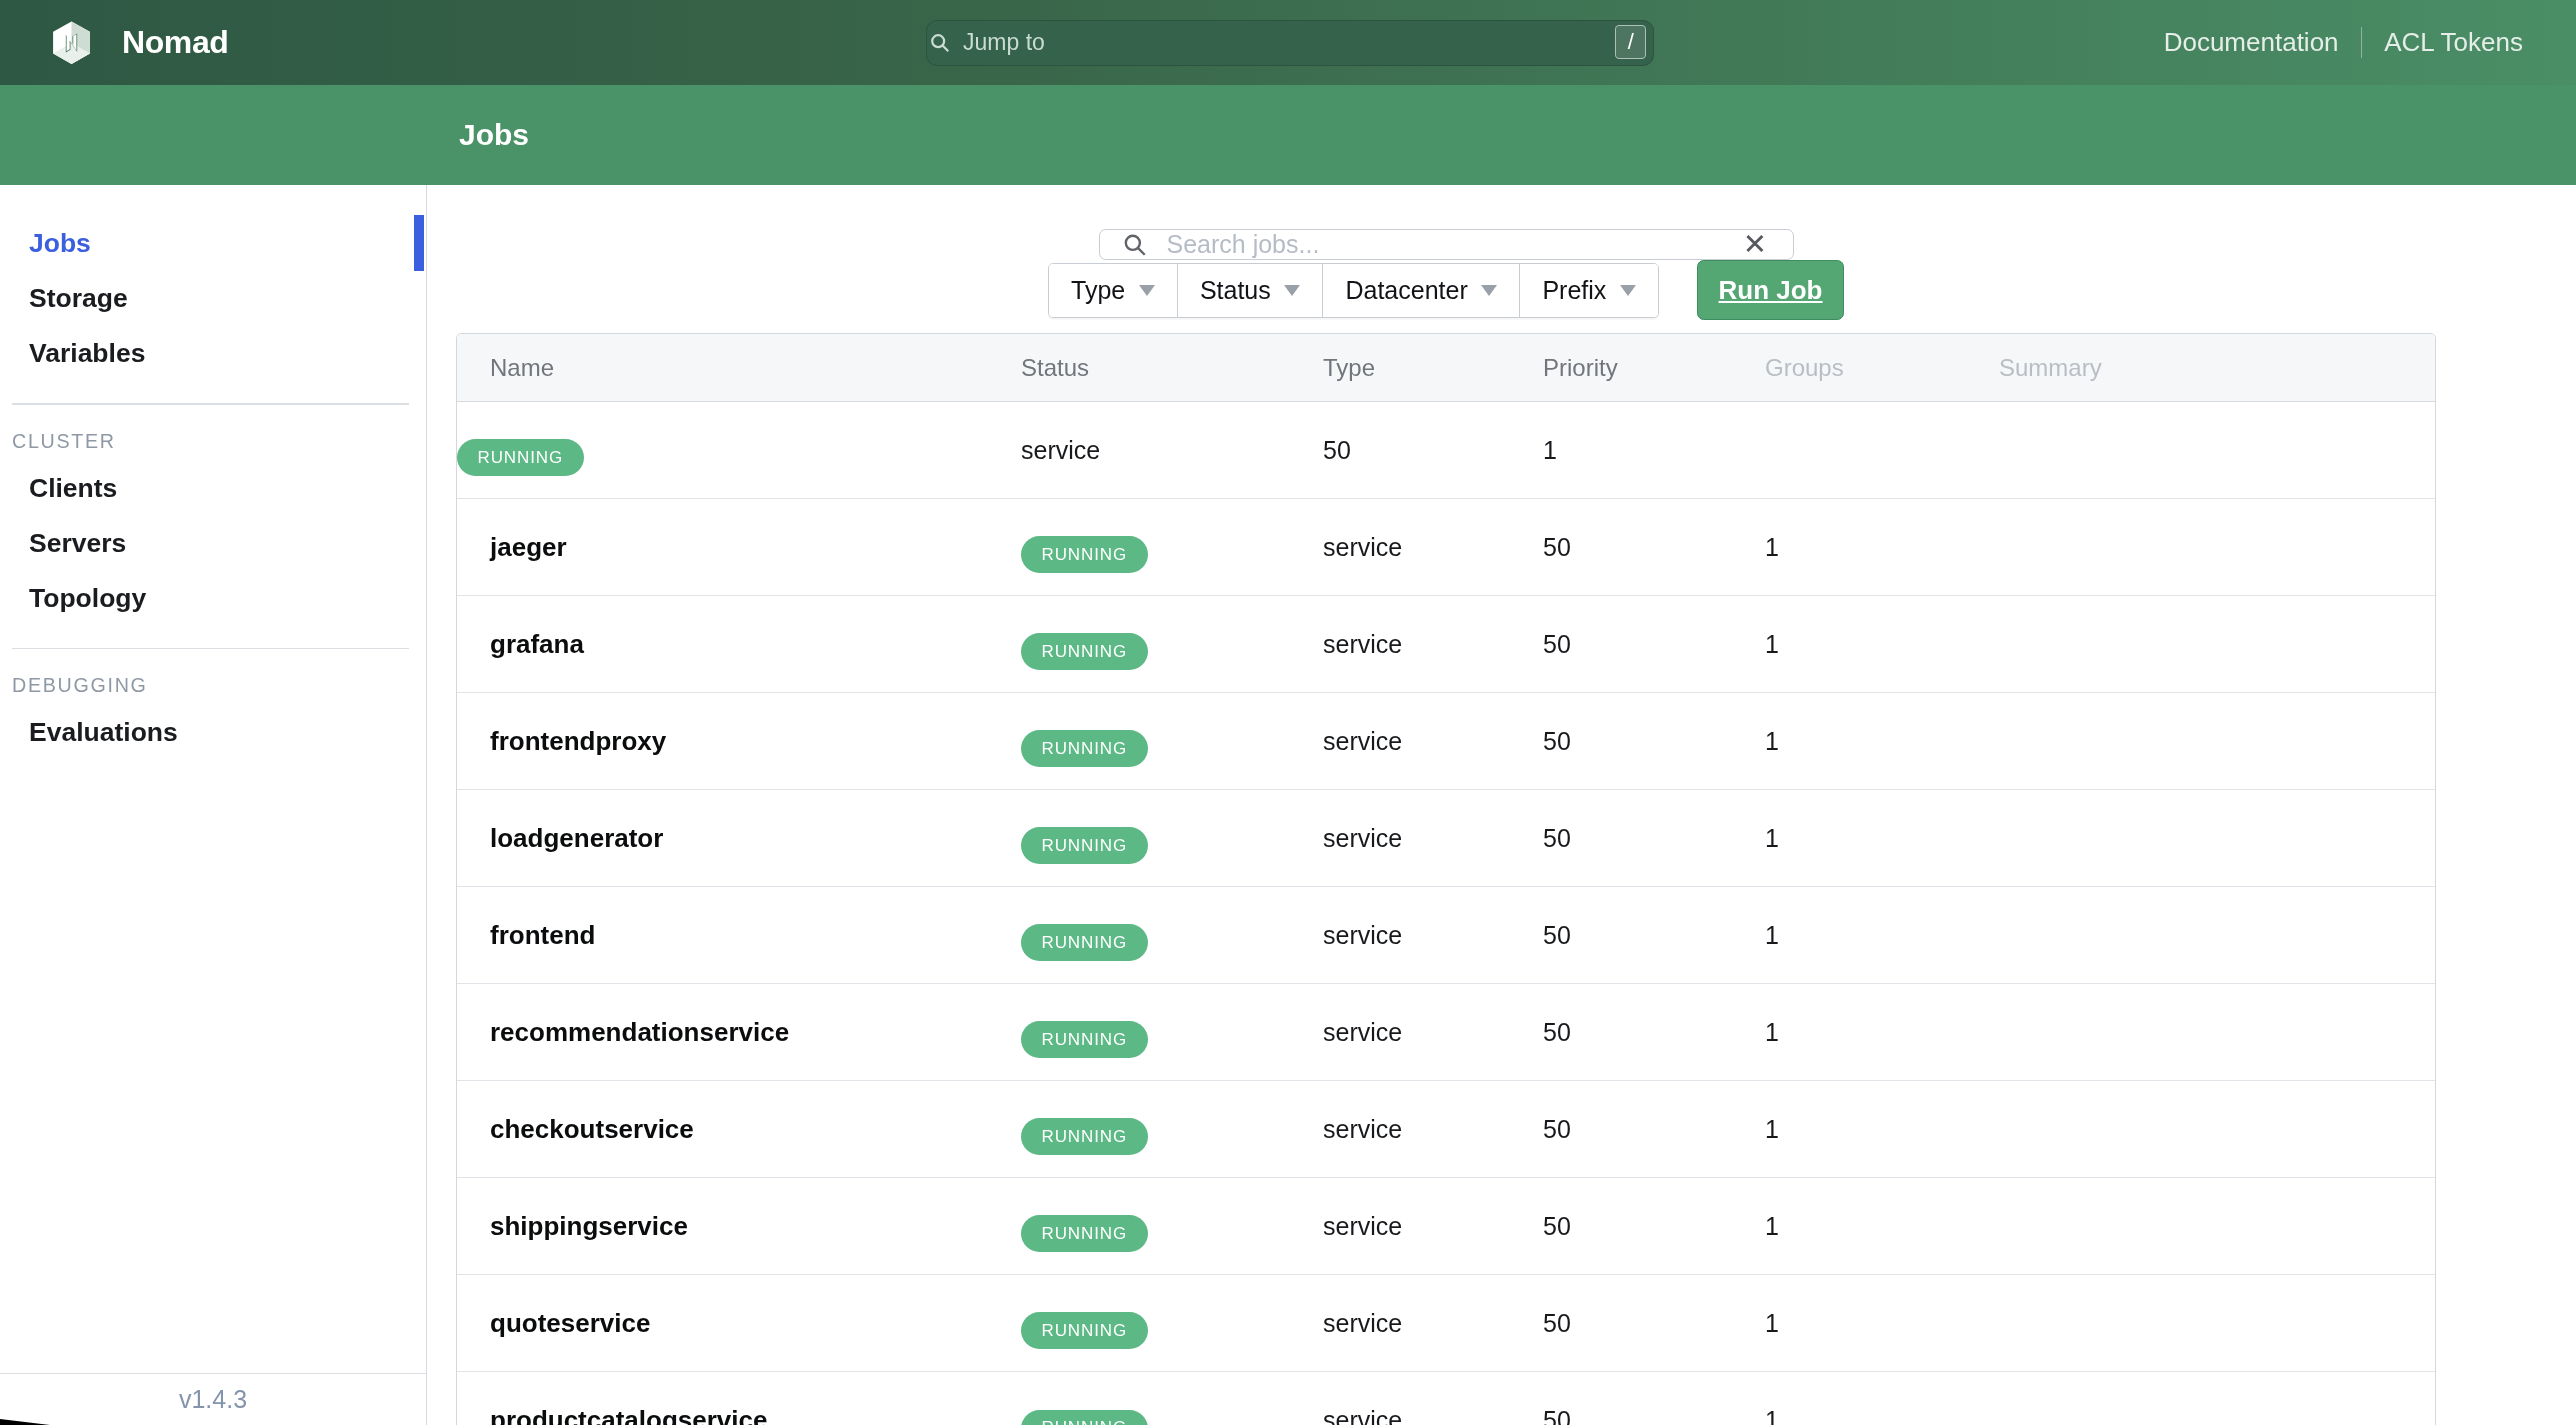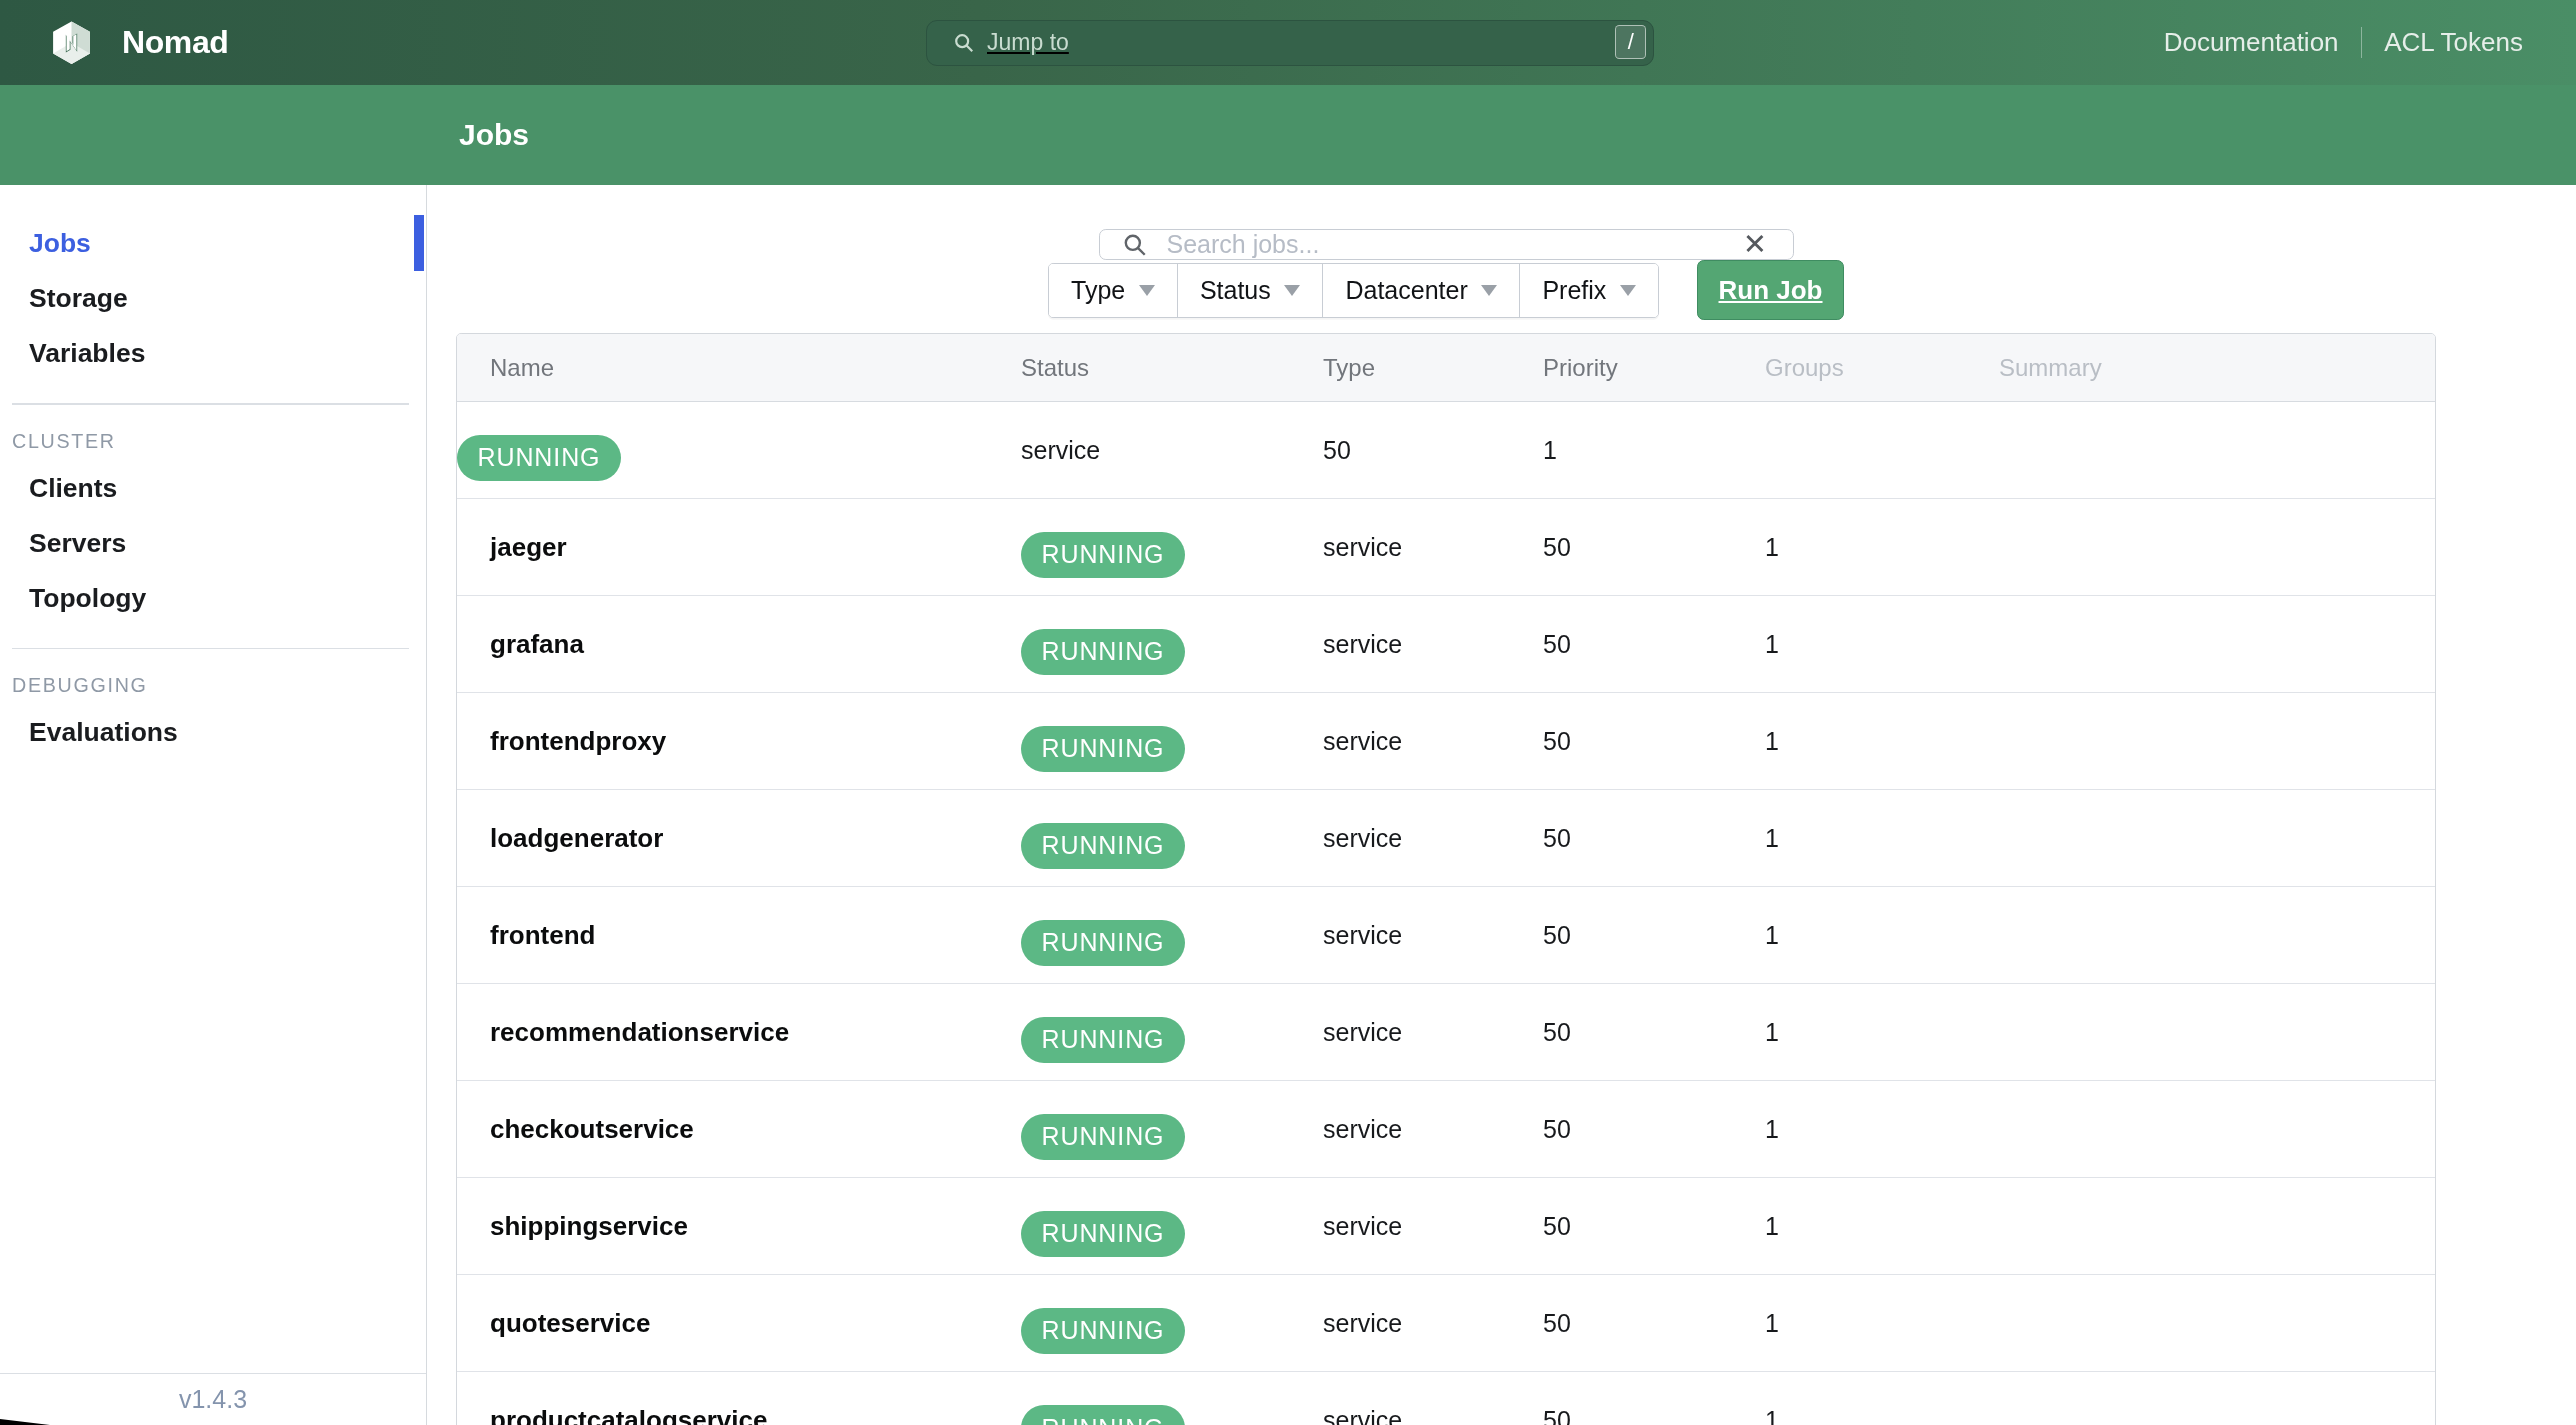--- a/index.html
+++ b/index.html
@@ -8,21 +8,21 @@
 
   
   .topbar { position:relative; height:85px;
             background:linear-gradient(90deg,#2e5843 0%, #396549 38%, #4a8e66 100%); }
   .brand { position:absolute; left:50px; top:0; height:85px; display:flex; align-items:center; gap:29px; cursor:pointer; }
   .brand-logo { width:43px; height:46px; display:block; }
   .brand-name { color:#ffffff; font-size:32px; font-weight:bold; letter-spacing:-0.4px; }
 
   .jumpbox { position:absolute; left:926px; top:19.7px; width:728px; height:46px;
              background:#35624a; border:1.7px solid #2c5340; border-radius:11px;
-             display:flex; align-items:center; padding:0 26px; cursor:text;text-decoration:underline; }
+             display:flex; align-items:center; padding:0 2px; cursor:text; }
   .jump-icon { width:22px; height:22px; margin-right:12px; flex:none; }
   .jump-text { color:#c9dcd0; font-size:23px; }
   .slash-key { position:absolute; right:6.8px; top:4.3px; width:31px; height:34px;
                border:1.7px solid rgba(255,255,255,0.55); border-radius:4.3px;
                background:rgba(255,255,255,0.12); color:#ffffff; font-size:22px;
                display:flex; align-items:center; justify-content:center; }
 
   .top-links { position:absolute; right:53px; top:0; height:85px; display:flex; align-items:center; gap:22px; }
   .top-link { color:#e6eee9; font-size:26px; cursor:pointer; }
   .top-link-divider { width:1.7px; height:31px; background:rgba(255,255,255,0.38); }
@@ -77,21 +77,21 @@
   .jobs-table { margin-top:44px; border:1.7px solid #d4d8dd; border-radius:5.1px; overflow:hidden; }
   .tgrid { display:grid; grid-template-columns:564px 302px 220px 222px 234px 1fr; align-items:center; }
   .thead { height:68px; background:#f6f7f9; border-bottom:1.7px solid #d7dbe0; }
   .th { font-size:24px; color:#72767c; cursor:pointer; }
   .th.muted { color:#b9bec5; cursor:default; }
   .th:first-child { padding-left:33px; }
   .trow { height:97px; border-bottom:1.7px solid #e0e3e8; background:#fff; cursor:pointer; }
   .trow:last-child { border-bottom:none; }
   .cell-name { padding-left:33px; font-size:26px; font-weight:bold; color:#0b0c0d; }
   .cell { font-size:25px; color:#17191c; }
-  .badge { display:inline-block; background:#5cb885; color:#ffffff; font-size:25px;
+  .badge { display:inline-block; background:#5cb885; color:#ffffff; font-size:17px;
            letter-spacing:0.9px; padding:8.5px 20.5px; border-radius:26px;margin-top:15px; }
   .bar { width:429px; height:13px; }
   .bar.solid { background:#57b181; border-radius:3.4px; }
   .bar.striped { border-radius:6.8px;
       background:repeating-linear-gradient(45deg,#b9bbbe 0px,#b9bbbe 8.5px,#eaebed 8.5px,#eaebed 22px); }
 
   .corner-wedge { position:fixed; left:0; bottom:0; width:50px; height:6px; background:#000;
                   clip-path:polygon(0 0, 100% 100%, 0 100%); }
 </style>
 </head>

